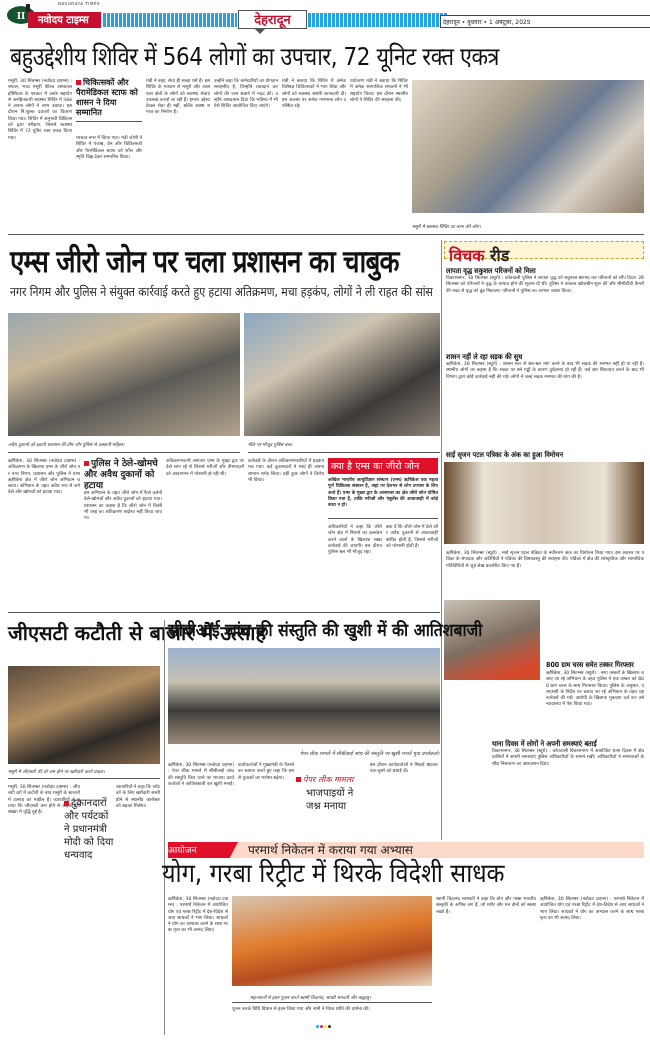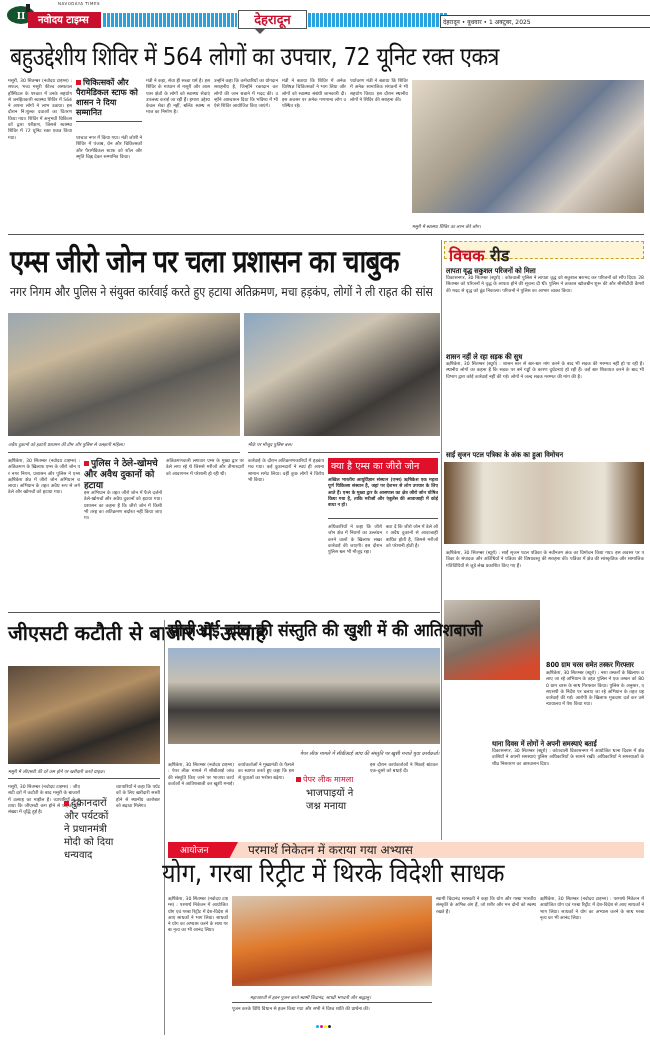--- a/index.html
+++ b/index.html
@@ -54,21 +54,21 @@
   .side-box { left: 444px; top: 241px; width: 200px; height: 18px; border: 1px dashed #c9a227; background: #fdf5d6; }
   .side-title { left: 449px; top: 244px; font-size: 16px; font-weight: bold; }
   .side-title .red { color: #c8102e; }
   .side-h { font-size: 7.2px; font-weight: bold; color: #111; white-space: nowrap; transform: scaleX(0.9); transform-origin: left; }
 
   
   .redbar { left: 328px; top: 458px; width: 110px; height: 16px; background: #e0102a; color: #fff; font-size: 9.5px; line-height: 16px; padding-left: 3px; white-space: nowrap; }
 
   
   .ayojan-strip { left: 168px; top: 842px; width: 476px; height: 16px; background: #fbd8c7; }
-  .ayojan-red { left: 168px; top: 842px; width: 70px; height: 16px; background: #e0102a; color: #fff; font-size: 9px; line-height: 16px; padding-left: 12px; clip-path: polygon(0 0, 100% 0, 88% 100%, 0 100%); }
+  .ayojan-red { left: 168px; top: 842px; width: 70px; height: 16px; background: #e0102a; color: #fff; font-size: 9px; line-height: 16px; padding-left: 0; clip-path: polygon(0 0, 100% 0, 88% 100%, 0 100%); }
   .ayojan-sub { left: 248px; top: 843px; font-size: 12px; line-height: 14px; color: #222; white-space: nowrap; }
 
   .pull { font-size: 10px; line-height: 13px; color: #222; }
   .pull .redtxt { color: #c8102e; }
 
   .reg-marks { left: 316px; top: 1024px; font-size: 4px; letter-spacing: 1px; }
   .reg-marks span { display: inline-block; width: 3px; height: 3px; border-radius: 50%; margin-right: 1px; }
 </style>
 </head>
 <body>
@@ -154,21 +154,21 @@
 <div class="abs pull" style="left:64px;top:796px;width:50px;"><span class="sub-red-square"></span><span>दुकानदारों और पर्यटकों ने प्रधानमंत्री मोदी को दिया धन्यवाद</span></div>
 <div class="abs txt" style="left:116px;top:784px;width:44px;height:250px;">व्यापारियों ने कहा कि पर्यटकों के लिए खरीदारी सस्ती होने से स्थानीय कारोबार को बढ़ावा मिलेगा।</div>
 <div class="abs vrule" style="left:164px;top:620px;height:415px;"></div>
 
 <div class="abs hl hl-cbi">सीबीआई जांच की संस्तुति की खुशी में की आतिशबाजी</div>
 <div class="abs photo photo-cbi"></div>
 <div class="abs caption" style="left:300px;top:750px;font-size:5px;">पेपर लीक मामले में सीबीआई जांच की संस्तुति पर खुशी मनाते युवा कार्यकर्ता।</div>
 <div class="abs txt" style="left:168px;top:762px;width:66px;height:74px;">ऋषिकेश, 30 सितम्बर (नवोदय टाइम्स) : पेपर लीक मामले में सीबीआई जांच की संस्तुति किए जाने पर भाजपा कार्यकर्ताओं ने आतिशबाजी कर खुशी मनाई।</div>
 <div class="abs txt" style="left:238px;top:762px;width:56px;height:74px;">कार्यकर्ताओं ने मुख्यमंत्री के फैसले का स्वागत करते हुए कहा कि इससे युवाओं का भरोसा बढ़ेगा।</div>
 <div class="abs pull" style="left:296px;top:772px;width:70px;">
-  <div><span class="sub-red-square"></span><span class="redtxt" style="font-size:8px;">पेपर लीक मामला</span></div>
+  <div><span class="sub-red-square"></span><span class="redtxt" style="font-size:8px;font-style:italic;">पेपर लीक मामला</span></div>
   <div style="padding-left:10px;">भाजपाइयों ने जश्न मनाया</div>
 </div>
 <div class="abs txt" style="left:370px;top:762px;width:68px;height:74px;">इस दौरान कार्यकर्ताओं ने मिठाई बांटकर एक-दूसरे को बधाई दी।</div>
 
 <div class="abs ayojan-strip"></div>
 <div class="abs ayojan-red">आयोजन</div>
 <div class="abs ayojan-sub">परमार्थ निकेतन में कराया गया अभ्यास</div>
 <div class="abs hl hl-yoga">योग, गरबा रिट्रीट में थिरके विदेशी साधक</div>
 <div class="abs txt" style="left:168px;top:896px;width:60px;height:130px;">ऋषिकेश, 30 सितम्बर (नवोदय टाइम्स) : परमार्थ निकेतन में आयोजित योग एवं गरबा रिट्रीट में देश-विदेश से आए साधकों ने भाग लिया। साधकों ने योग का अभ्यास करने के साथ गरबा नृत्य का भी आनंद लिया।</div>
 <div class="abs photo photo-yoga"></div>

